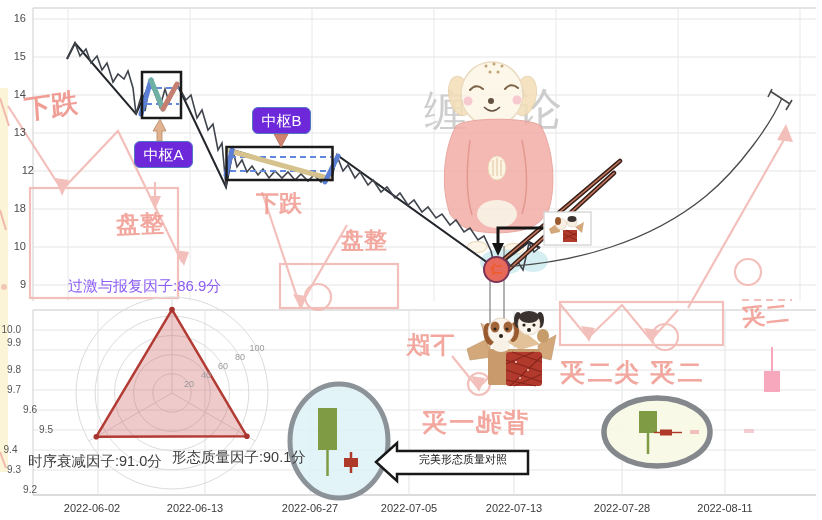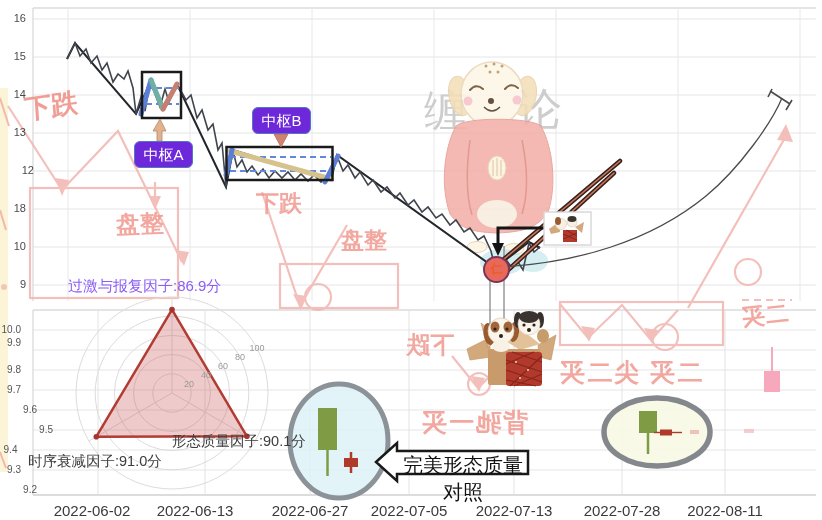--- a/index.html
+++ b/index.html
@@ -3,32 +3,32 @@
 <meta charset="utf-8">
 <style>
   html,body{margin:0;padding:0;background:#fff;}
   #canvas{position:relative;width:822px;height:520px;background:#fff;overflow:hidden;
           font-family:"Liberation Sans","DejaVu Sans",sans-serif;}
   #canvas svg{position:absolute;left:0;top:0;}
   .lyr0{z-index:0;} .lyr2{z-index:2;}
   .abs{position:absolute;}
   .ytick{width:26px;text-align:right;font-size:11px;color:#4a4a4a;z-index:3;}
   .ytick2{width:21px;text-align:right;font-size:10px;color:#555;z-index:3;}
-  .xtick{width:80px;text-align:center;font-size:15px;color:#3a3a3a;z-index:3;}
+  .xtick{width:80px;text-align:center;font-size:11px;color:#3a3a3a;z-index:3;}
   .wm{font-weight:bold;color:#f0988f;opacity:.85;z-index:1;white-space:nowrap;}
   .mir{transform:scaleX(-1);}
   .brand{font-size:44px;color:#cdcdcd;z-index:1;}
   .pivot-label{width:57px;height:25px;line-height:25px;text-align:center;font-size:15px;color:#fff;
     background:#6d28d9;border:1px solid #5277c5;border-radius:6px;z-index:3;}
   .buy{width:23px;height:23px;border-radius:50%;background:#e7695b;border:2.5px solid #7b3457;
     color:#ef5a22;font-size:12px;font-weight:bold;text-align:center;line-height:22px;z-index:3;}
   .rtick{font-size:9px;color:#9a9a9a;transform:translate(-50%,-50%);z-index:3;}
   .factor{font-size:14.5px;color:#3d3d3d;z-index:3;white-space:nowrap;}
   .radar-title{width:200px;text-align:left;font-size:15px;color:#8b5cf6;z-index:3;}
-  .callout-text{width:130px;text-align:center;font-size:20px;color:#111;z-index:3;}
+  .callout-text{width:130px;text-align:center;font-size:11px;color:#111;z-index:3;}
 </style>
 </head>
 <body>
 
 <div id="canvas">
 
   <svg class="lyr0" width="822" height="520" viewBox="0 0 822 520">
 
     <rect x="0" y="88" width="8" height="384" fill="#fbf3d2" opacity="0.9"></rect>
     <path d="M0 98 L9 126 M0 210 L6 230 M0 452 L6 468" stroke="#efa9a2" stroke-width="2" fill="none" opacity=".8"></path>
@@ -271,21 +271,21 @@
   <div class="abs xtick" style="left:582px;top:502px;">2022-07-28</div>
   <div class="abs xtick" style="left:685px;top:502px;">2022-08-11</div>
 
   <div class="abs pivot-label" style="left:134px;top:141px;border-radius:6px;">中枢A</div>
   <div class="abs pivot-label" style="left:252px;top:107px;">中枢B</div>
 
   <div class="abs buy" style="left:483px;top:256px;">仁</div>
 
   <div class="abs radar-title" style="left:68px;top:277px;">过激与报复因子:86.9分</div>
   <div class="abs factor" style="left:28px;top:452px;">时序衰减因子:91.0分</div>
-  <div class="abs factor" style="left:172px;top:432px;">形态质量因子:90.1分</div>
+  <div class="abs factor" style="left:172px;top:448px;">形态质量因子:90.1分</div>
   <div class="abs rtick" style="left:189px;top:384px;">20</div>
   <div class="abs rtick" style="left:206px;top:375px;">40</div>
   <div class="abs rtick" style="left:223px;top:366px;">60</div>
   <div class="abs rtick" style="left:240px;top:357px;">80</div>
   <div class="abs rtick" style="left:257px;top:348px;">100</div>
 
   <div class="abs callout-text" style="left:398px;top:452px;">完美形态质量对照</div>
 
 </div>
 

